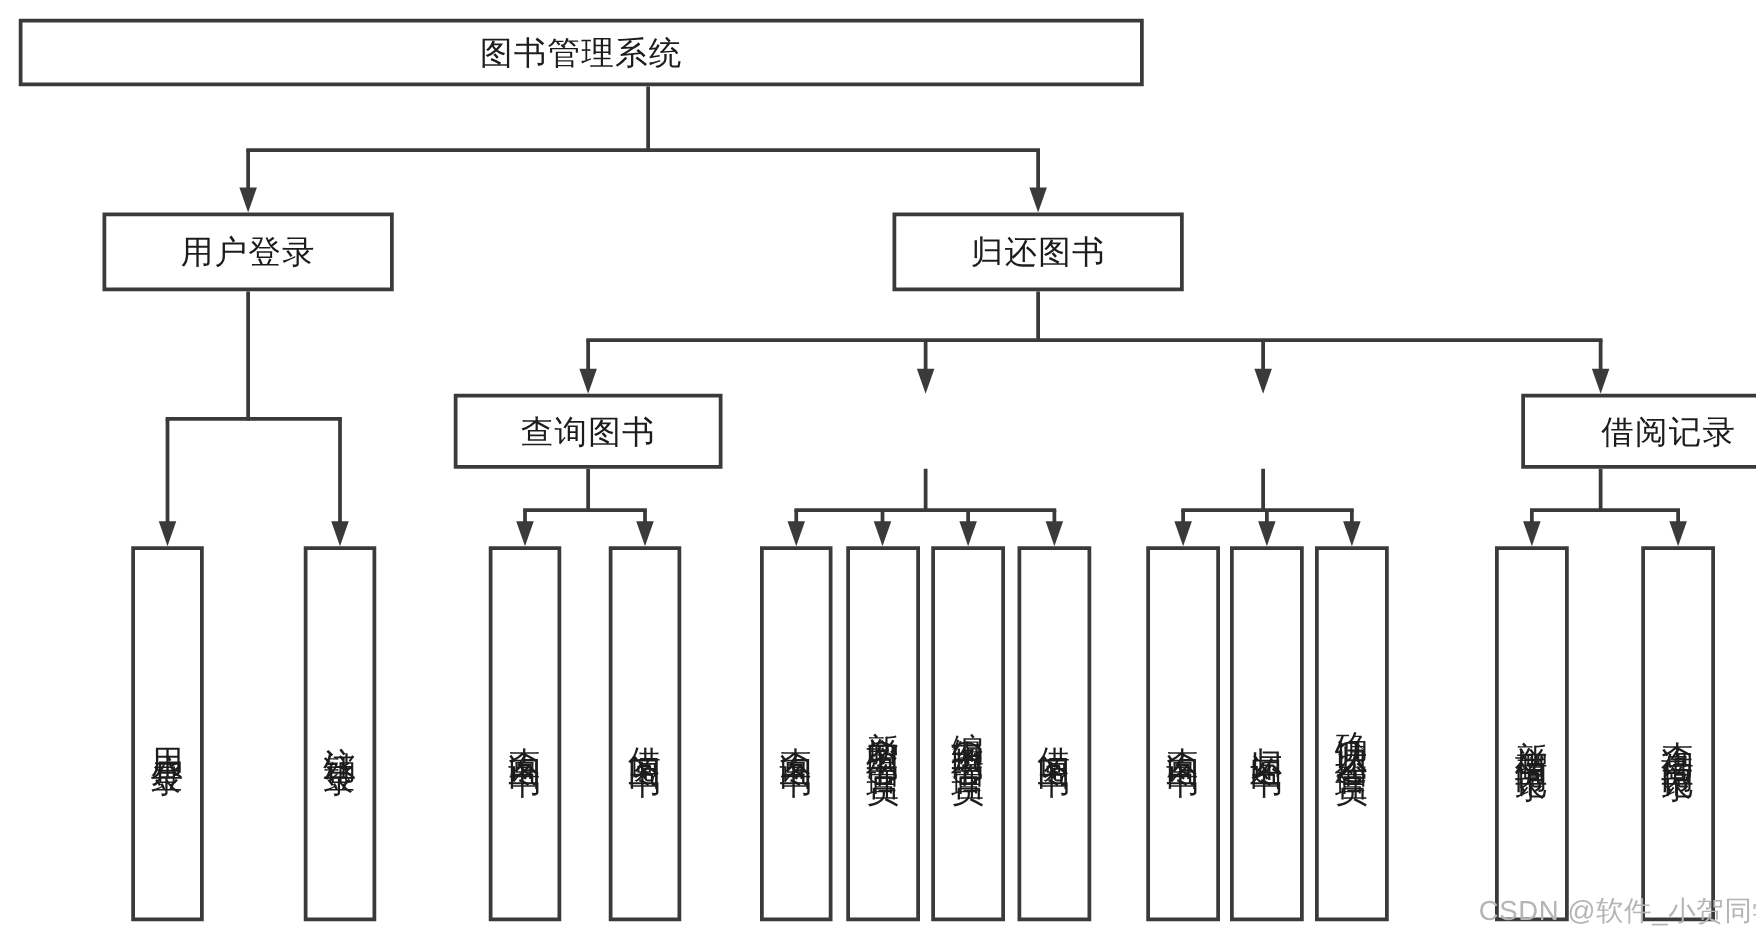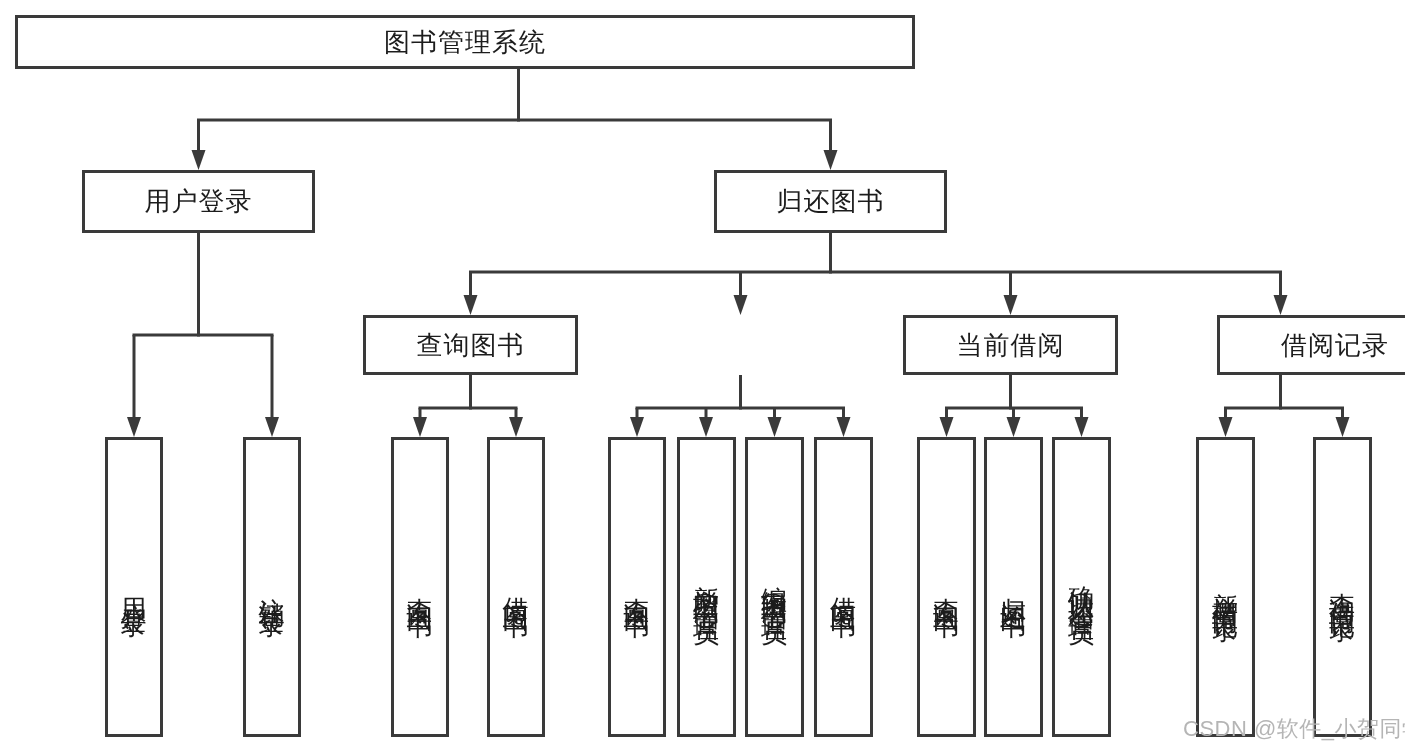--- a/index.html
+++ b/index.html
@@ -153,23 +153,20 @@
   <div class="node" style="left:82px;top:170px;width:233px;height:63px">
     <span class="lbl">用户登录</span>
   </div>
   <div class="node" style="left:714px;top:170px;width:233px;height:63px">
     <span class="lbl">归还图书</span>
   </div>
 
   <div class="node" style="left:363px;top:315px;width:215px;height:60px">
     <span class="lbl">查询图书</span>
   </div>
-  <div class="node" style="left:903px;top:315px;width:215px;height:60px">
-    <span class="lbl">当前借阅</span>
-  </div>
   <div class="node" style="left:1217px;top:315px;width:236px;height:60px">
     <span class="lbl">借阅记录</span>
   </div>
 
   <div class="node leaf" style="left:105px;top:437px;width:58px;height:300px">
     <span class="lbl">用户登录</span>
   </div>
   <div class="node leaf" style="left:243px;top:437px;width:58px;height:300px">
     <span class="lbl">注销登录</span>
   </div>

